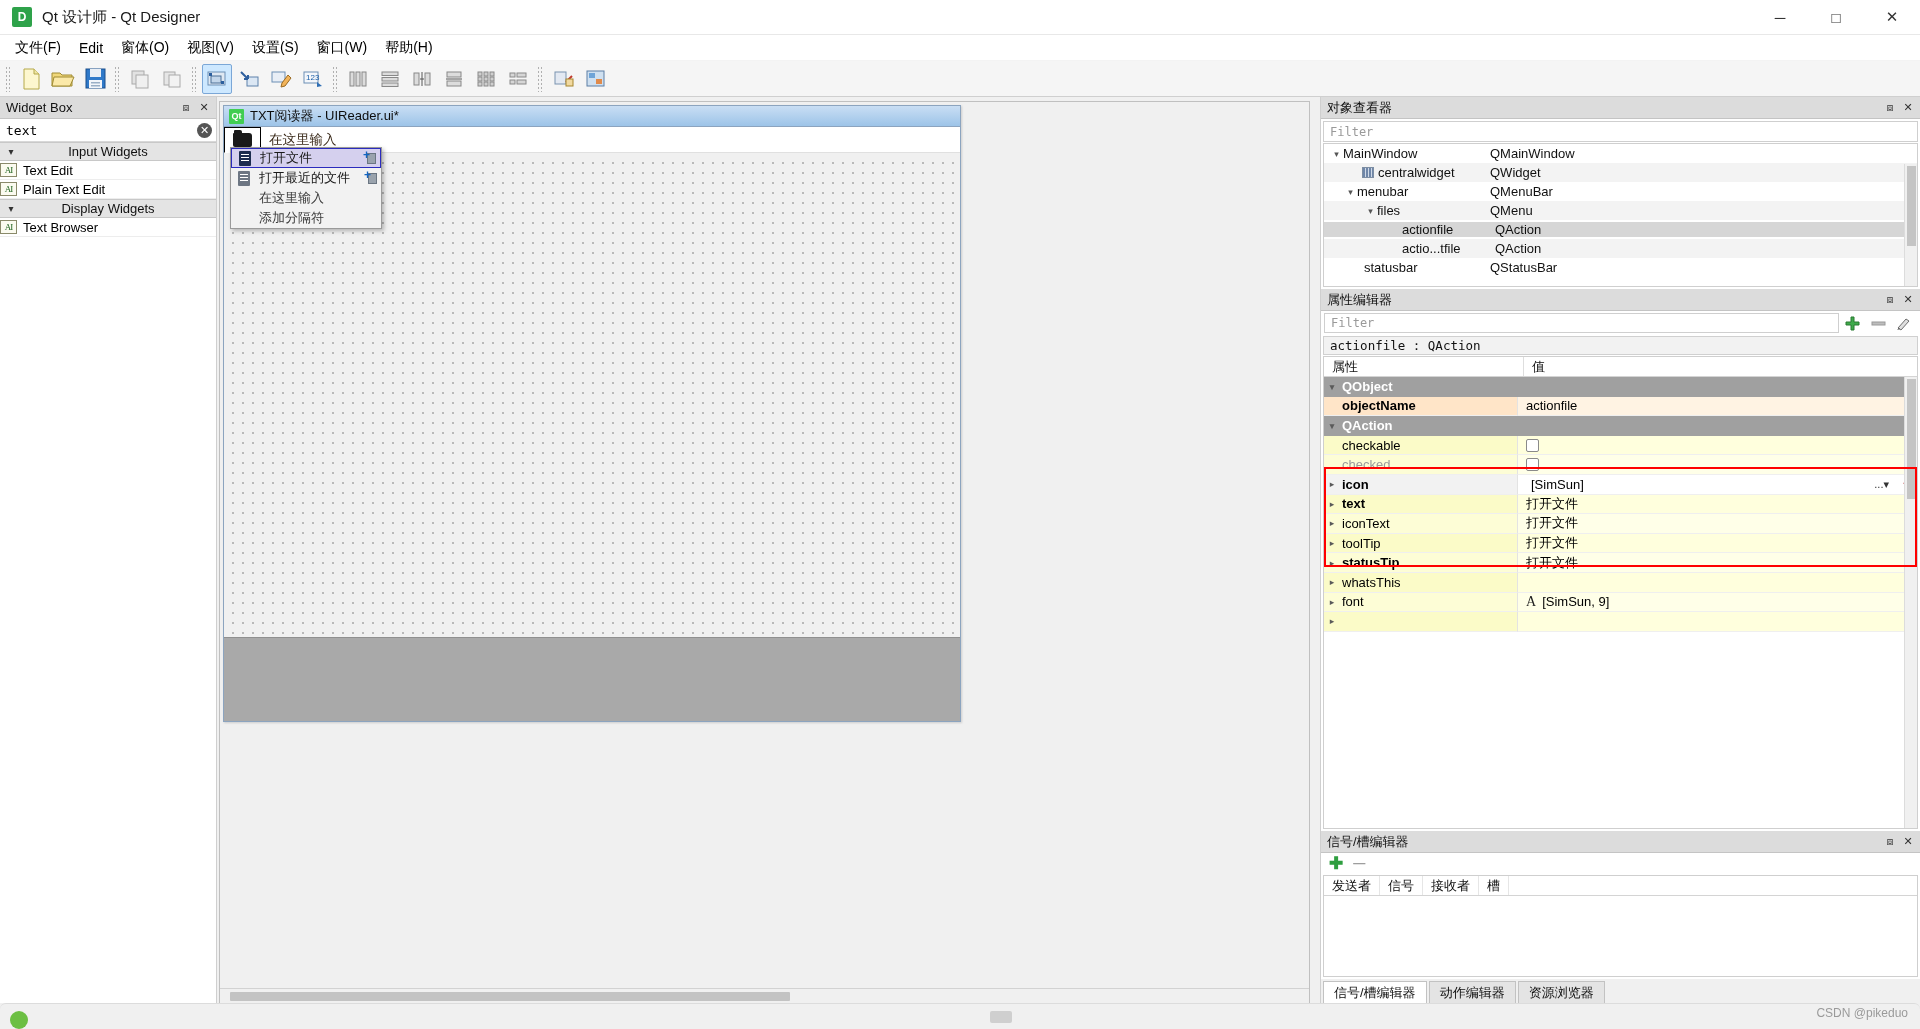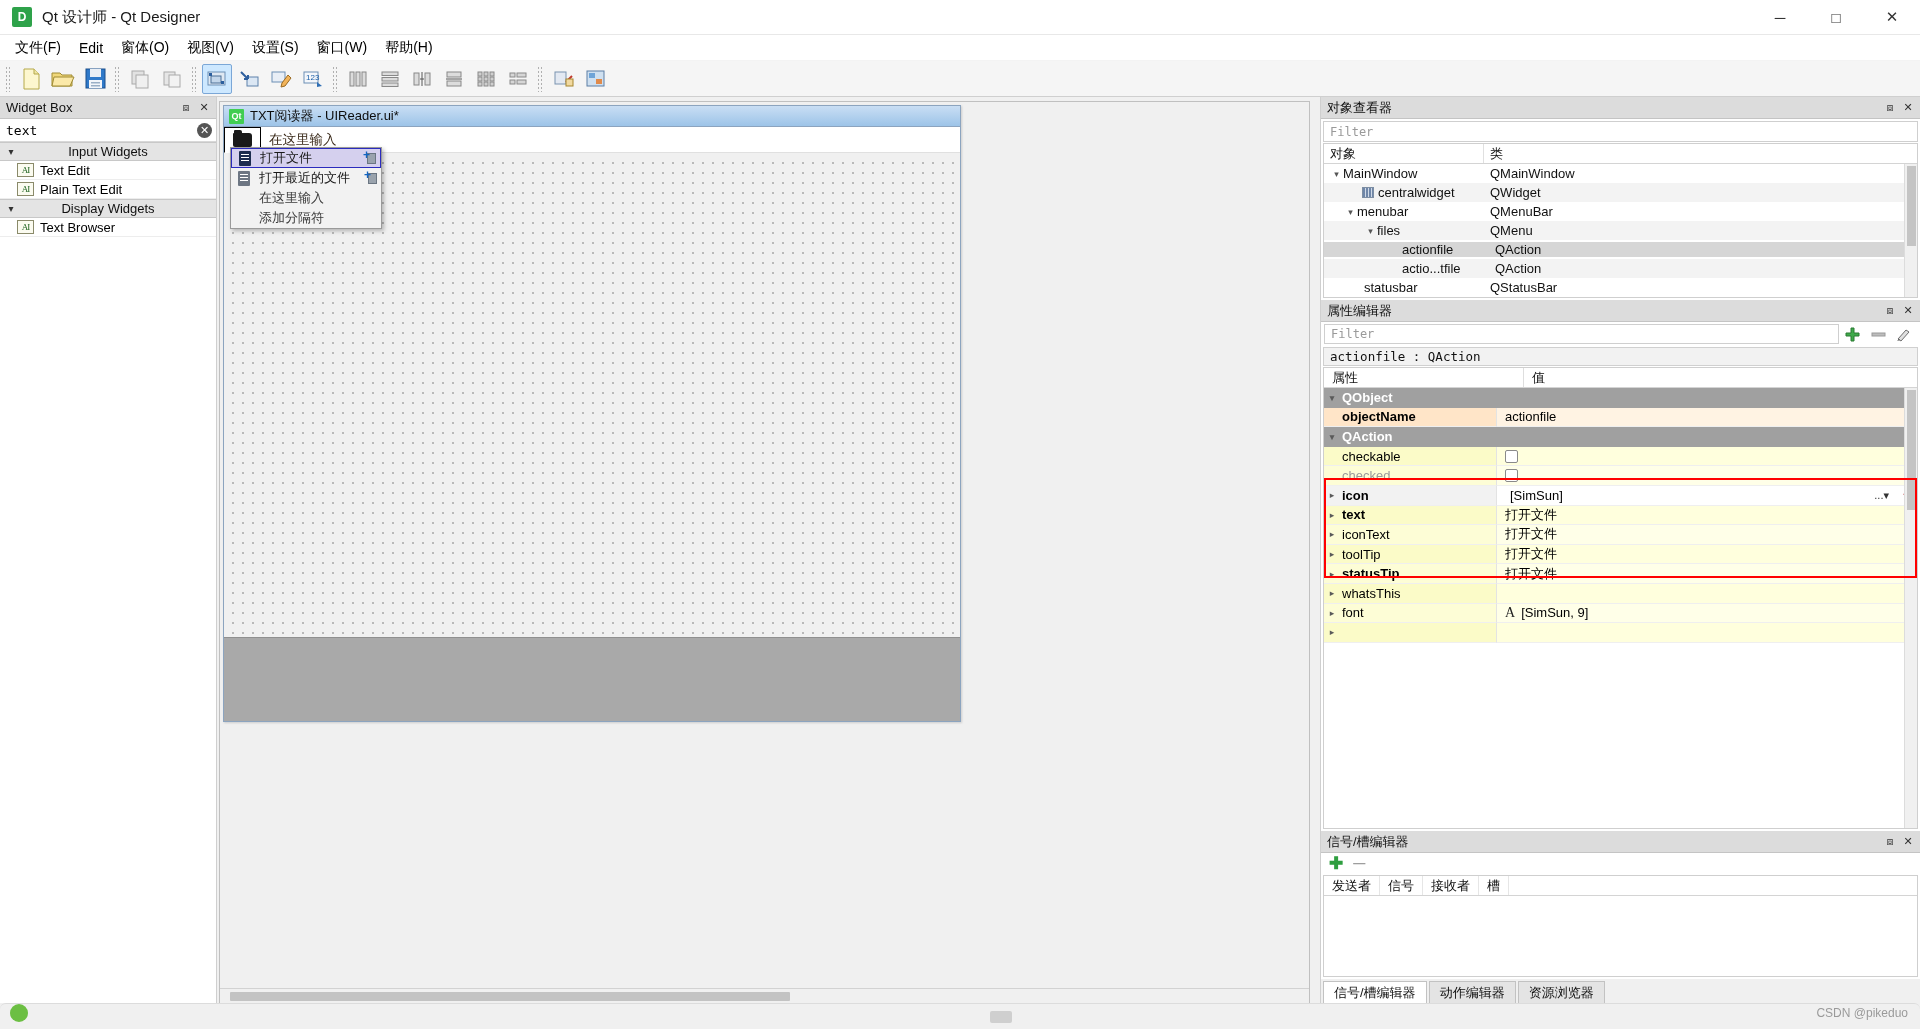--- a/index.html
+++ b/index.html
@@ -175,21 +175,21 @@
   }
   .wb-group .gl {
     flex: 1;
     text-align: center;
     padding-right: 22px;
   }
   .wb-item {
     height: 19px;
     display: flex;
     align-items: center;
-    padding-left: 17px;
+    padding-left: 0;
     font-size: 13px;
     color: #000;
     background: #fff;
     border-bottom: 1px solid #ededed;
   }
   .ai-icon {
     width: 17px; height: 14px;
     border: 1px solid #8a8a6a;
     background: #fbfbf0;
     margin-right: 6px;
@@ -512,21 +512,21 @@
   .phead {
     height: 20px; display: flex;
     background: #fff;
     border-bottom: 1px solid #d4d4d4;
     font-size: 13px; color: #111;
   }
   .phead .a { width: 200px; padding-left: 8px; line-height: 20px; border-right: 1px solid #dedede; }
   .phead .b { flex: 1; padding-left: 8px; line-height: 20px; }
   .prow { height: 19.6px; display: flex; font-size: 13px; align-items: center; }
   .prow .a {
-    width: 173px; display: flex; align-items: center;
+    width: 194px; display: flex; align-items: center;
     height: 100%;
     border-right: 1px solid #e3e3e3;
     border-bottom: 1px solid #efefef;
   }
   .prow .b {
     flex: 1; padding-left: 8px; height: 100%;
     display: flex; align-items: center;
     border-bottom: 1px solid #efefef;
   }
   .prow.group { background: #a0a0a0; color: #fff; font-weight: bold; }
@@ -609,21 +609,21 @@
     margin-right: 2px;
   }
   .tab.active { background: #fff; }
 
   
   .bottomstrip {
     height: 26px; flex: 0 0 26px;
     background: #f0f0f0;
     position: relative;
     border-top: 1px solid #dcdcdc;
-    display:flex; align-items:flex-start;border-radius:6px;
+    display:flex; align-items:flex-end;border-radius:6px;
   }
   .tasknub {
     width: 18px; height: 18px;
     border-radius: 50%;
     background: #6cbf43;
     margin-left: 10px;
   }
   .tasknub2 {
     position: absolute; left: 990px; top: 7px;
     width: 22px; height: 12px; background: #cfcfcf; border-radius: 2px;
@@ -896,24 +896,20 @@
     <div class="rightdock">
 
       <div class="panel oi">
         <div class="dock-title">
           <div class="t">对象查看器</div>
           <div class="dock-btn">⧈</div>
           <div class="dock-btn">✕</div>
         </div>
         <div class="filter-row">Filter</div>
         <div class="tree-wrap">
-          <div class="thead">
-            <div class="c1">对象</div>
-            <div class="c2">类</div>
-          </div>
 
           <div class="trow">
             <div class="c1">
                 <span style="width:6px"></span>
                 <span class="chev-s">▾</span>
                 <span>MainWindow</span>
               </div>
             <div class="c2">QMainWindow</div>
           </div>
 

